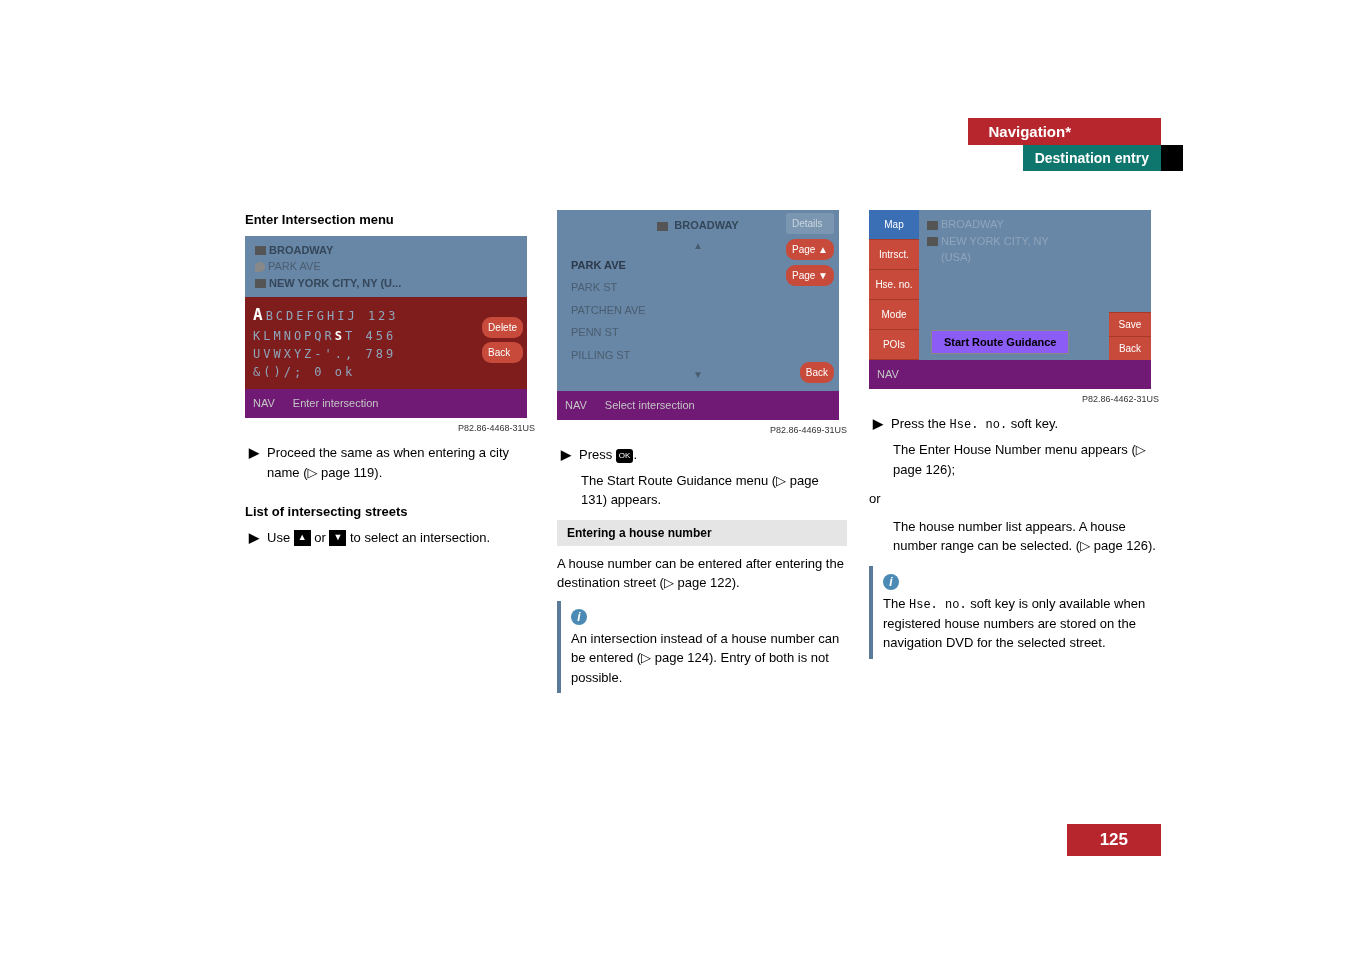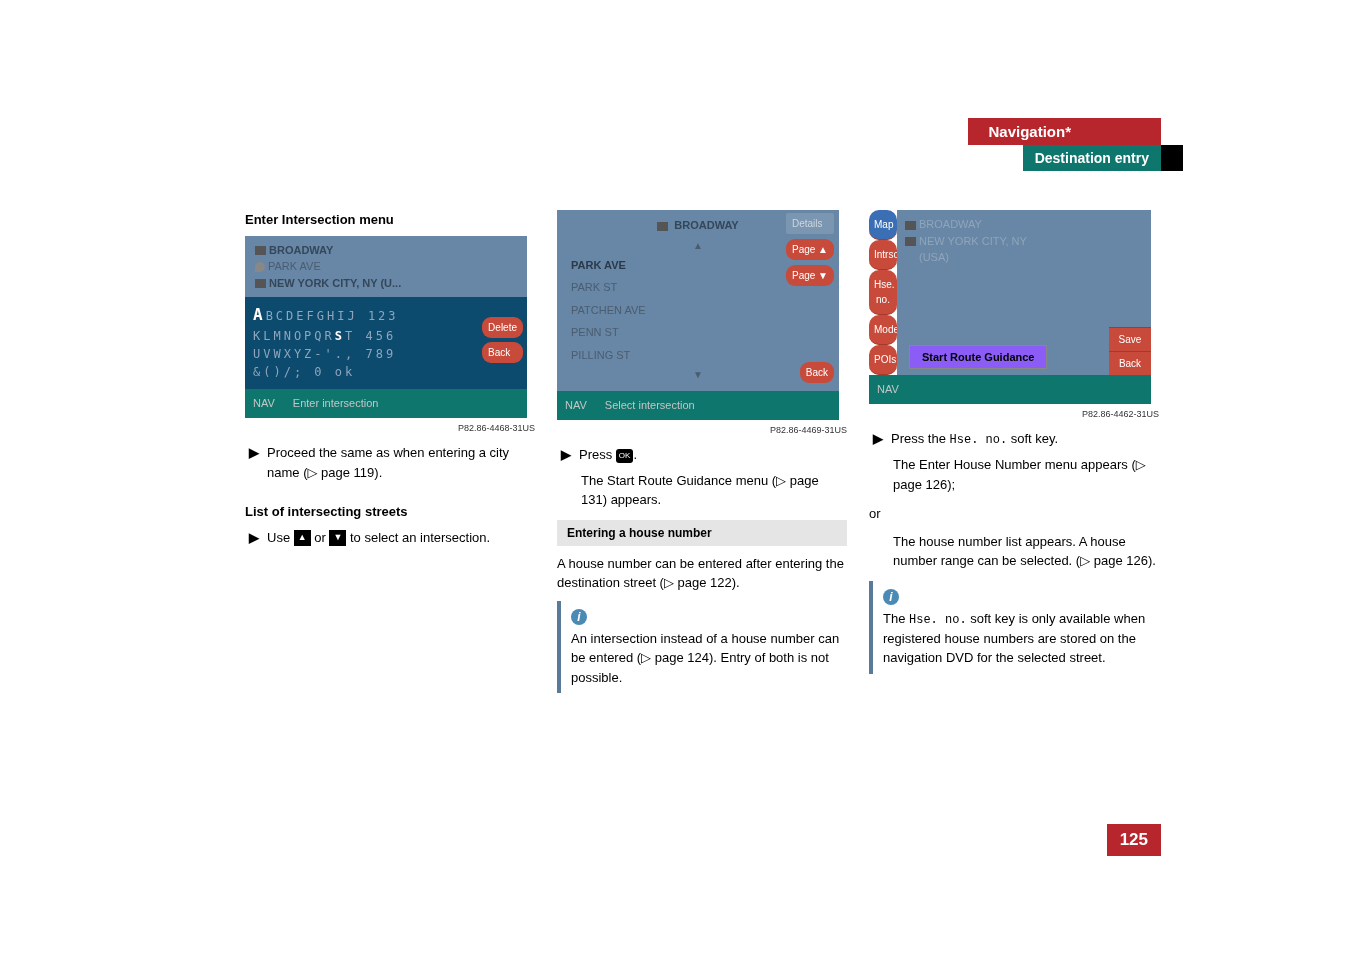--- a/index.html
+++ b/index.html
@@ -2,53 +2,53 @@
 <html><head>
 <meta charset="utf-8">
 <style>
   * { margin: 0; padding: 0; box-sizing: border-box; }
   body { font-family: Arial, Helvetica, sans-serif; background: #fff; width: 1351px; height: 954px; position: relative; color: #000; }
   
   .chapter-tab { position: absolute; right: 190px; top: 118px; background: #b8262d; color: #fff; padding: 5px 90px 5px 20px; font-weight: bold; font-size: 15px; }
   .section-tab { position: absolute; right: 190px; top: 145px; background: #0f766e; color: #fff; padding: 5px 12px; font-weight: bold; font-size: 14px; }
   .section-tab-marker { position: absolute; right: 168px; top: 145px; width: 22px; height: 26px; background: #000; }
   
-  .page-number { position: absolute; right: 190px; bottom: 98px; background: #b8262d; color: #fff; padding: 6px 13px; font-weight: bold; font-size: 17px; }
+  .page-number { position: absolute; right: 190px; bottom: 98px; background: #b8262d; color: #fff; padding: 6px 33px; font-weight: bold; font-size: 17px; }
   
   .content { position: absolute; left: 245px; top: 210px; width: 920px; display: flex; gap: 22px; }
   .col { width: 290px; font-size: 13px; line-height: 1.5; }
   
   .heading-bold { font-weight: bold; margin-bottom: 6px; font-size: 13px; }
   
   .screenshot { width: 282px; margin-bottom: 4px; }
-  .screenshot-footer { background: #0f766e; color: #c5c5c5; font-size: 11px; padding: 6px 8px; display: flex; gap: 18px; }
+  .screenshot-footer { background: #701a75; color: #c5c5c5; font-size: 11px; padding: 6px 8px; display: flex; gap: 18px; }
   .screenshot-footer .nav-label { color: #c5c5c5; }
   .screenshot-caption { text-align: right; font-size: 9px; color: #333; margin-bottom: 8px; }
   
   .softkey { background: #c74a3a; color: #fff; font-size: 10px; padding: 3px 6px; border-radius: 9px; display: inline-block; }
   .softkey-inactive { background: #7a96b0; color: #cdd7e0; font-size: 10px; padding: 3px 6px; border-radius: 2px; display: inline-block; }
   
-  .keyboard-area { background: #0c4a6e; padding: 6px 8px 8px 8px; position: relative; }
+  .keyboard-area { background: #7f1d1d; padding: 6px 8px 8px 8px; position: relative; }
   .kb-row { font-family: monospace; font-size: 12px; letter-spacing: 3px; color: #8fa5bb; line-height: 1.5; }
   .kb-highlight { color: #fff; font-weight: bold; }
   
   .info-area { background: #6886a5; padding: 6px 10px; font-size: 11px; color: #4a5d70; }
   .info-area .active { color: #34475a; font-weight: bold; }
   .flag-icon { display: inline-block; width: 11px; height: 9px; background: #555; margin-right: 3px; vertical-align: middle; }
   .dest-icon { display: inline-block; width: 10px; height: 10px; background: #888; margin-right: 3px; vertical-align: middle; border-radius: 50% 50% 50% 0; }
   
   .list-area { background: #6886a5; padding: 4px 0; position: relative; }
   .list-header { text-align: center; font-size: 11px; color: #34475a; font-weight: bold; padding: 3px 0; }
   .list-item { font-size: 11px; padding: 3px 14px; color: #4a5d70; }
   .list-item.selected { color: #2a3a4a; font-weight: bold; }
   .list-arrow-up, .list-arrow-down { text-align: center; color: #4a5d70; font-size: 10px; padding: 1px 0; }
   
   .col3-screenshot { width: 282px; }
   .sidebar-keys { display: flex; flex-direction: column; }
-  .sidekey { background: #c74a3a; color: #fff; font-size: 10px; padding: 7px 5px; width: 28px; text-align: center; border-bottom: 1px solid #a63929; border-radius: 10px; }
+  .sidekey { background: #c74a3a; color: #fff; font-size: 10px; padding: 7px 5px; width: 50px; text-align: center; border-bottom: 1px solid #a63929; }
   .sidekey.map { background: #3b6fb5; }
   .main-area { flex: 1; background: #6886a5; padding: 6px 8px; font-size: 11px; color: #8fa5bb; position: relative; }
   .route-btn { background: #8b5cf6; color: #000; font-size: 11px; font-weight: bold; padding: 3px 12px; border: 1px solid #888; display: inline-block; }
   .right-small-keys { position: absolute; right: 0; bottom: 0; display: flex; flex-direction: column; }
   .smallkey { background: #c74a3a; color: #fff; font-size: 10px; padding: 4px 6px; width: 42px; text-align: center; border-top: 1px solid #a63929; }
   
   .bullet-step { display: flex; gap: 8px; margin-bottom: 6px; padding-left: 4px; }
   .bullet-step .arrow { font-weight: bold; }
   .indent-text { padding-left: 24px; margin-bottom: 10px; }
   

